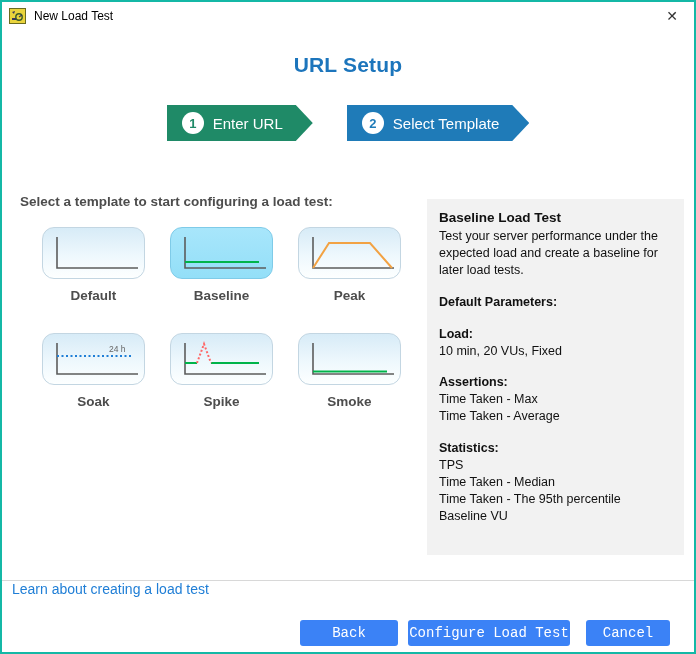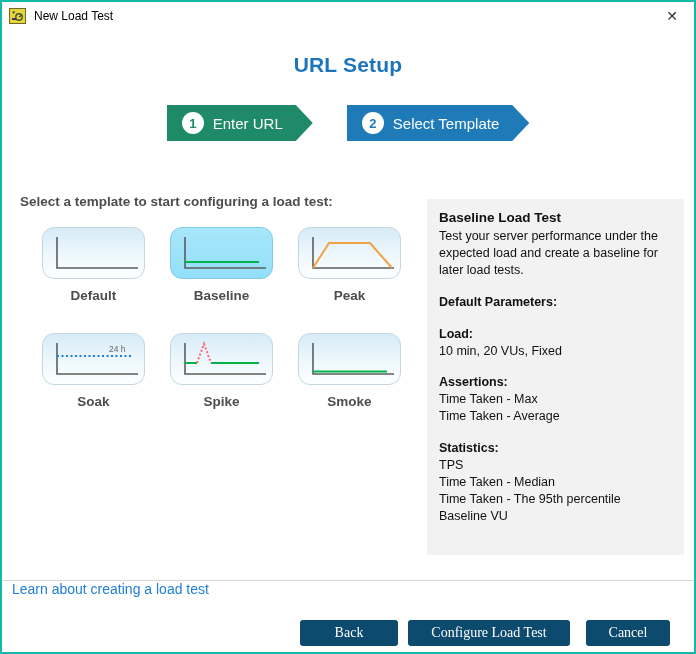--- a/index.html
+++ b/index.html
@@ -60,23 +60,23 @@
   .details .d-desc { margin-bottom:15px; }
   .details .d-heading { font-weight:bold; }
   .details .d-gap { height:15px; }
   
   .help-row { position:absolute; left:0; right:0; top:578px; height:45px;
     border-top:1px solid #d8d8d8; border-bottom:1px solid #d8d8d8;
     display:flex; align-items:flex-start; padding-left:10px; }
   .help-link { color:#1f7ed6; font-size:14px; cursor:pointer; }
   
   .footer { position:absolute; left:0; right:0; top:611px; bottom:0; background:#fff; }
-  .btn { position:absolute; top:7px; height:26px; background:#0c4a6e; color:#fff;
+  .btn { position:absolute; top:7px; height:26px; background:#3b82f6; color:#fff;
     border:none; border-radius:3px; font-size:14px;
-    font-family:Liberation Serif, serif;
+    font-family:Liberation Mono, monospace;
     display:flex; align-items:center; justify-content:center; cursor:pointer; }
   .btn-back { left:298px; width:98px; }
   .btn-configure { left:406px; width:162px; }
   .btn-cancel { left:584px; width:84px; }
 </style>
 </head>
 <body>
 
 <div class="window">
 

